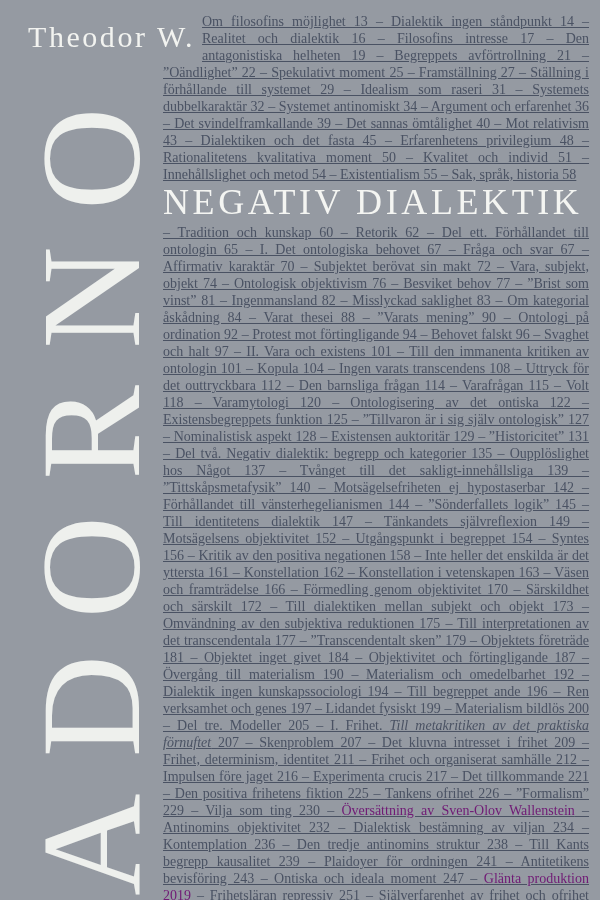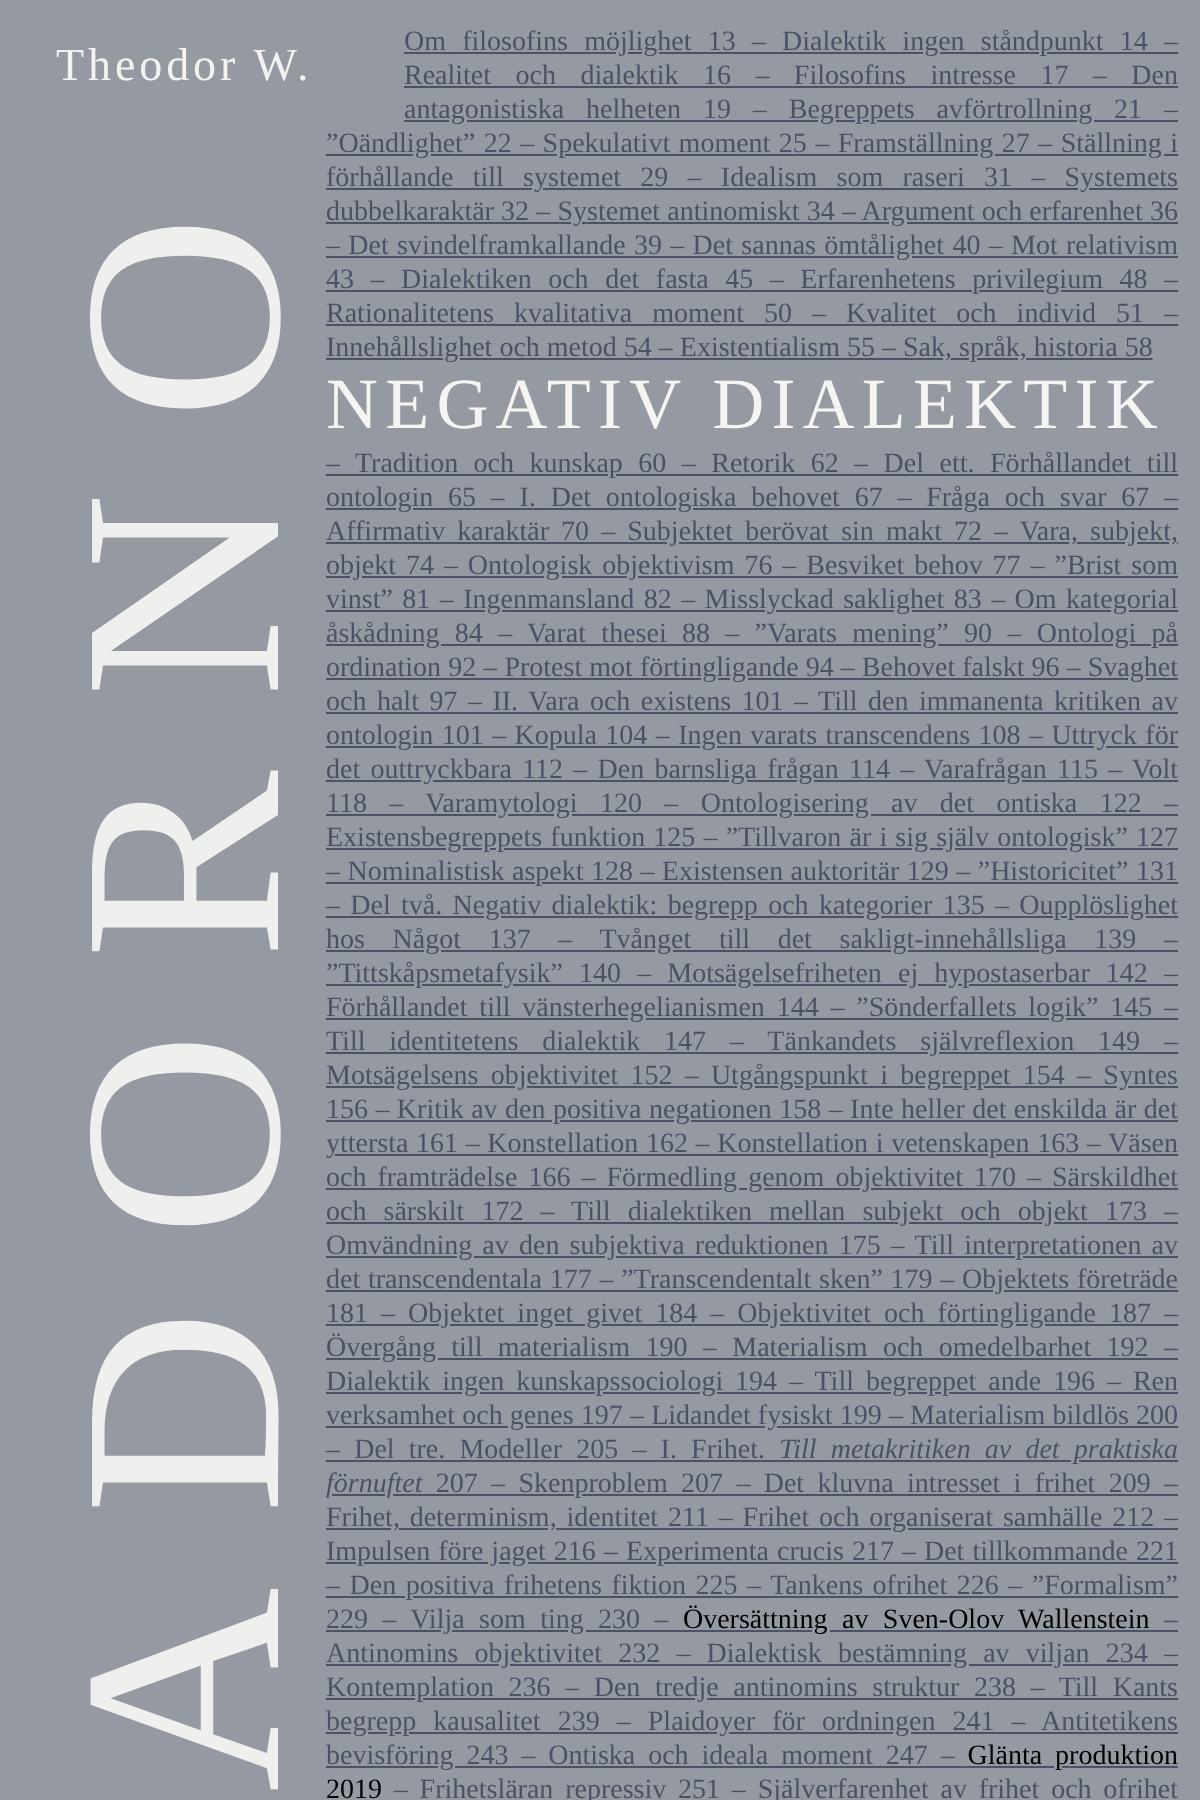--- a/index.html
+++ b/index.html
@@ -22,21 +22,21 @@
     letter-spacing:0.255em;
     text-align:left;
     padding-left:4px;
     color:#EEF0ED;
     white-space:nowrap;
   }
   
   .theodor{
     position:absolute;
     left:28px;top:20px;
-    font-size:23px;
+    font-size:30px;
     letter-spacing:0.085em;
     color:#F2F3F0;
     white-space:nowrap;
   }
   
   .index-col{
     position:absolute;
     left:163px;top:13px;
     width:426px;
     color:#4A5263;
@@ -52,21 +52,21 @@
   .title{
     font-size:36px;
     line-height:37px;
     font-weight:normal;
     letter-spacing:3.6px;
     color:#F4F5F2;
     margin:1px 0 3px 0;
     white-space:nowrap;
   }
   .seg-italic{font-style:italic;}
-  .seg-highlight{color:#000000;}
+  .seg-highlight{color:#701a75;}
 </style>
 </head>
 <body>
 
 <div class="cover">
 
   <div class="adorno">ADORNO</div>
 
   <div class="theodor">Theodor W.</div>
 

